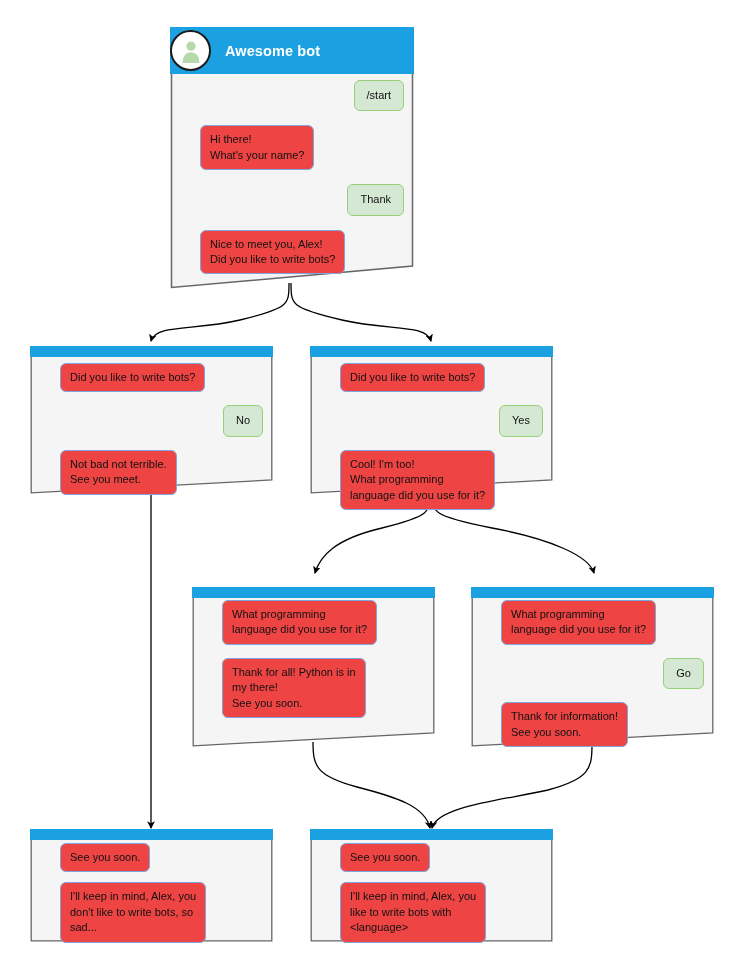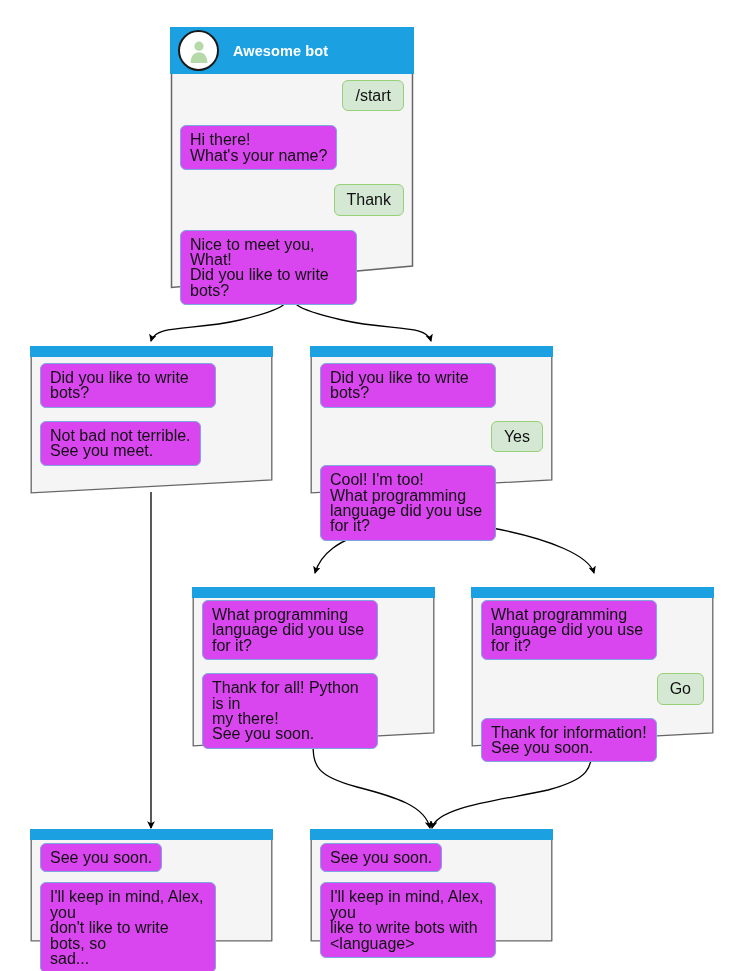--- a/index.html
+++ b/index.html
@@ -60,21 +60,20 @@
   .root-header {
     position: absolute;
     left: 0;
     top: 0;
     width: 100%;
     height: 47px;
     background: #1ba1e2;
     display: flex;
     align-items: center;
     box-sizing: border-box;
-    padding-left: 8px;
   }
   .avatar {
     width: 41px;
     height: 41px;
     border-radius: 50%;
     background: #ffffff;
     border: 2.2px solid #1a1a1a;
     box-sizing: border-box;
     display: flex;
     align-items: center;
@@ -116,30 +115,31 @@
     width: 100%;
   }
   .msg-row.left  { justify-content: flex-start; }
   .msg-row.right { justify-content: flex-end; }
 
   .bubble {
     border-radius: 6px;
     border-width: 1px;
     border-style: solid;
     box-sizing: border-box;
-    font-size: 16px;
+    font-size: 11px;
     line-height: 15.4px;
     color: #111111;
     padding: 6px 9px;
     white-space: pre-line;
     max-width: 79%;
   }
   .bubble.bot {
-    background: #d946ef;
+    background: #ef4444;
     border-color: #7ea6e0;
+    margin-left: 20px;
   }
   .bubble.user {
     background: #d5e8d4;
     border-color: #97d077;
     padding: 7px 12px;
     text-align: left;
   }
 </style>
 </head>
 <body>
@@ -190,37 +190,40 @@
             <div class="bubble user">/start</div>
           </div>
           <div class="msg-row left">
             <div class="bubble bot">Hi there!
 What's your name?</div>
           </div>
           <div class="msg-row right">
             <div class="bubble user">Thank</div>
           </div>
           <div class="msg-row left">
-            <div class="bubble bot">Nice to meet you, What!
+            <div class="bubble bot">Nice to meet you, Alex!
 Did you like to write bots?</div>
           </div>
         </div>
     </div>
   </div>
 
   <div class="card" id="card-no" style="left:30px; top:346px; width:243px; height:148px;">
     <svg class="card-shape" viewBox="0 0 243 148" preserveAspectRatio="none">
       <polygon points="1.2,1.2 241.8,1.2 241.8,134 1.2,146.8" fill="#f5f5f5" stroke="#666666" stroke-width="1.3"></polygon>
     </svg>
     <div class="card-body">
       <div class="thin-header"></div>
       <div class="chat" style="top:17px; gap:13px;">
           <div class="msg-row left">
             <div class="bubble bot">Did you like to write bots?</div>
           </div>
+          <div class="msg-row right">
+            <div class="bubble user">No</div>
+          </div>
           <div class="msg-row left">
             <div class="bubble bot">Not bad not terrible.
 See you meet.</div>
           </div>
         </div>
     </div>
   </div>
 
   <div class="card" id="card-yes" style="left:310px; top:346px; width:243px; height:148px;">
     <svg class="card-shape" viewBox="0 0 243 148" preserveAspectRatio="none">

